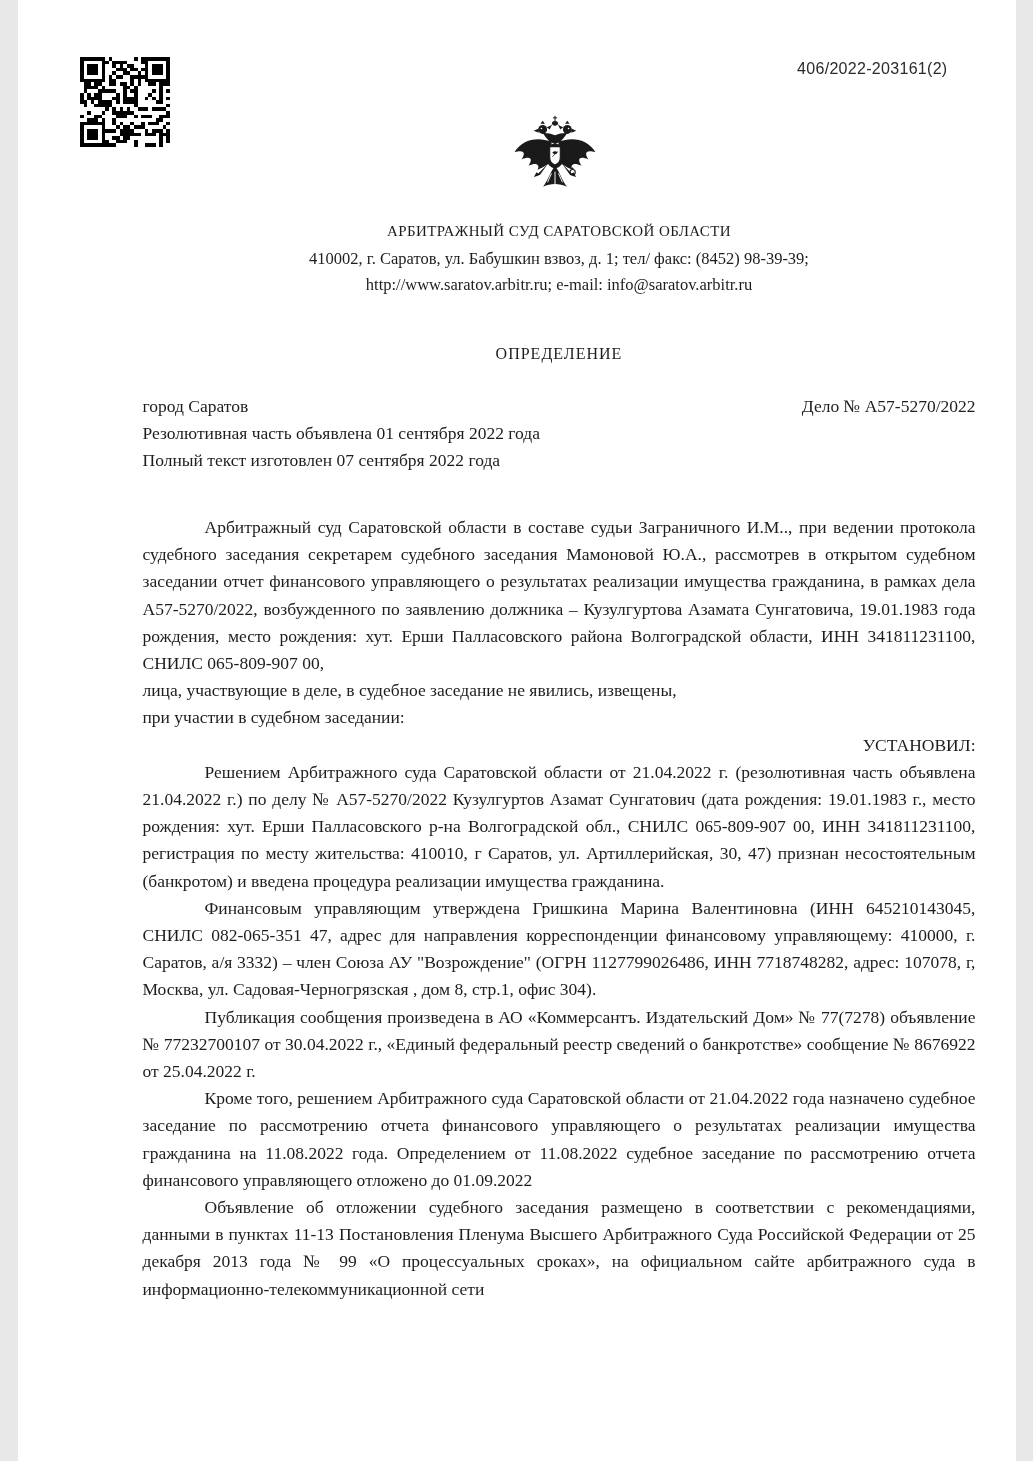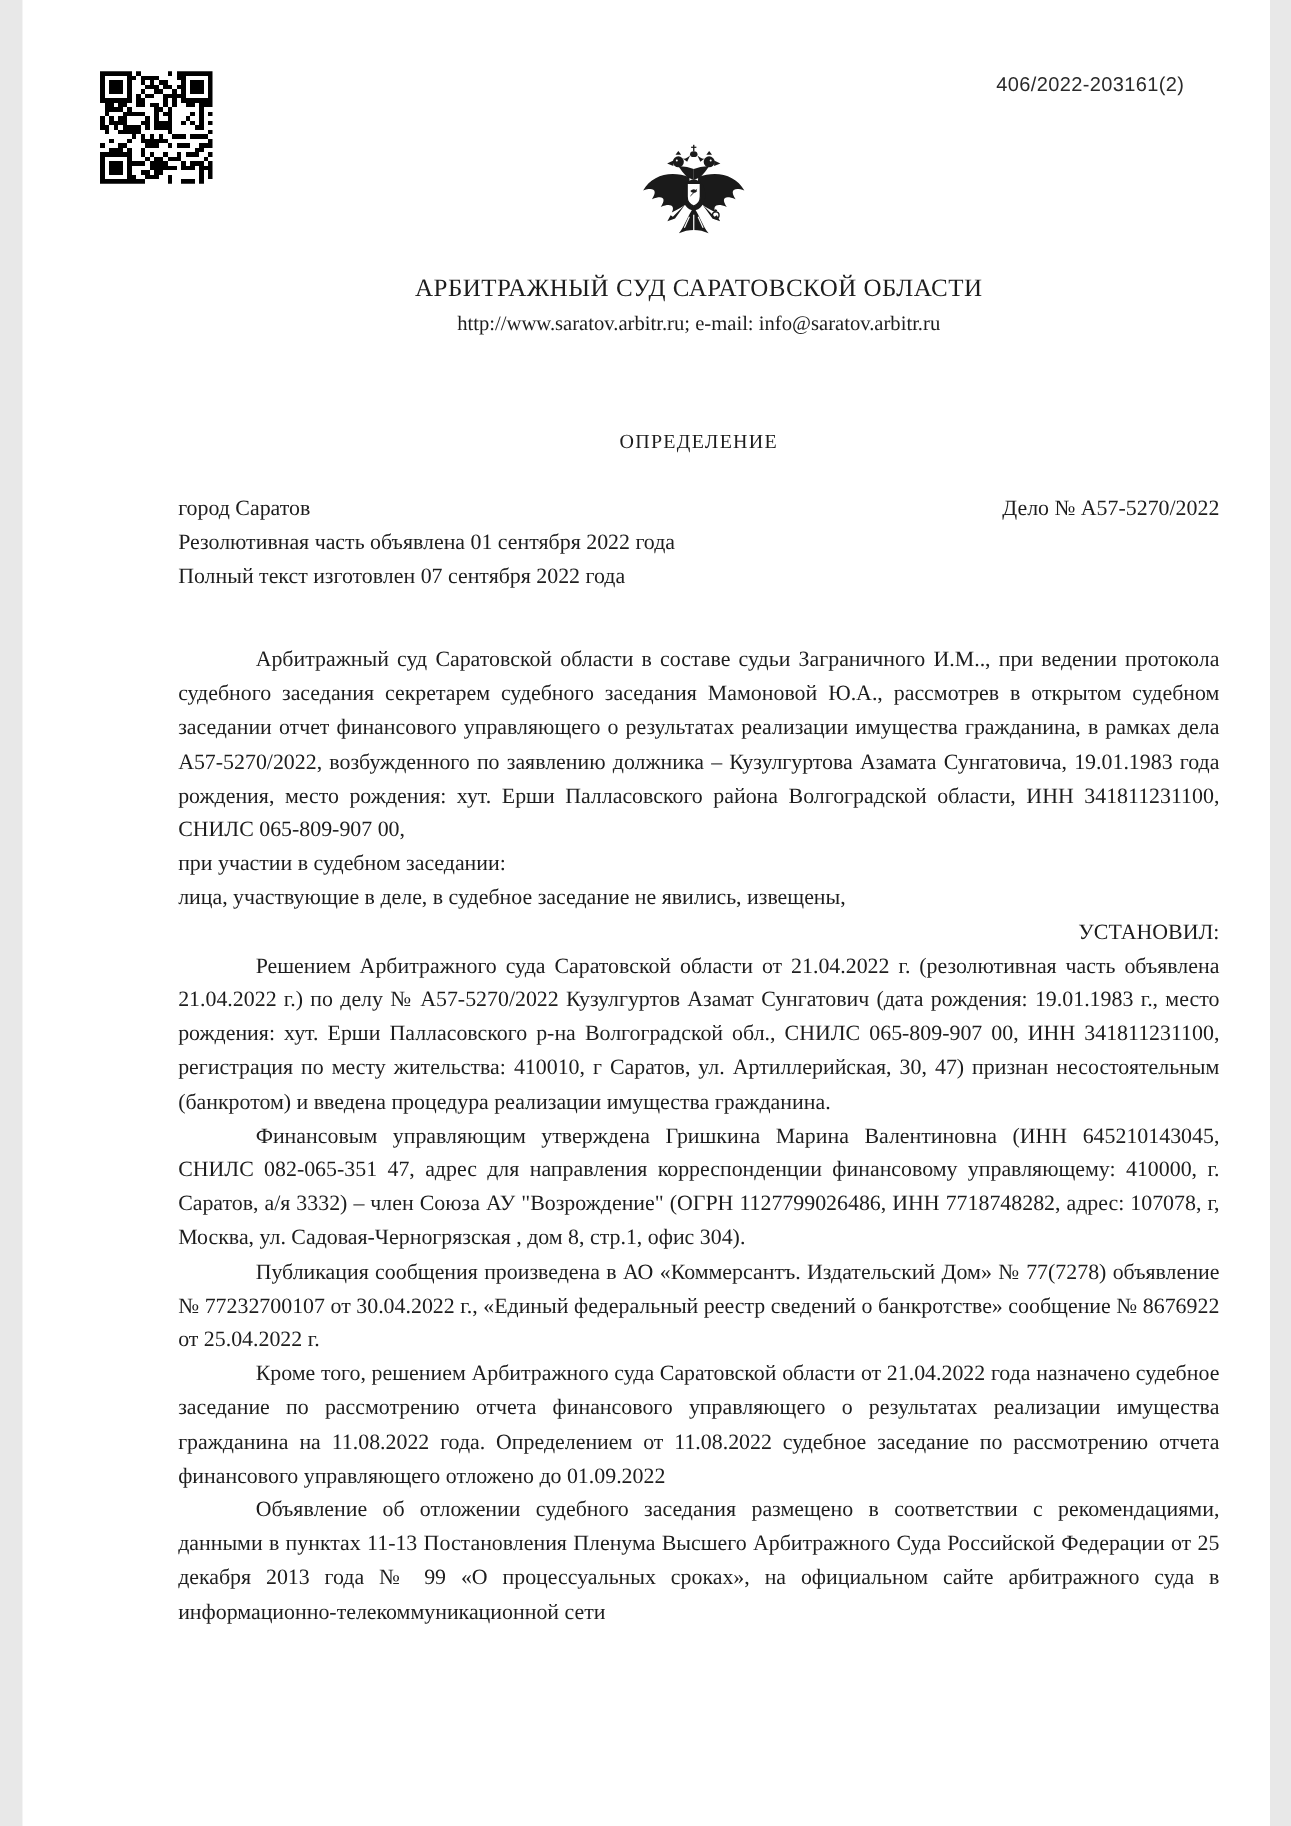--- a/index.html
+++ b/index.html
@@ -27,21 +27,21 @@
     letter-spacing: 0.3px;
   }
   .emblem {
     position: absolute;
     left: 493px; top: 115px;
     width: 88px; height: 80px;
   }
   .col { position: absolute; left: 125px; width: 833px; }
   .header-block { top: 216px; text-align: center; }
   .court-name {
-    font-size: 20px;
+    font-size: 15px;
     line-height: 30px;
     letter-spacing: 0.4px;
     white-space: nowrap;
   }
   .court-sub { font-size: 16.5px; line-height: 26px; }
   .doc-title {
     top: 340px;
     text-align: center;
     font-size: 16px;
     letter-spacing: 1px;
@@ -416,38 +416,39 @@
       <path d="M70,61.5 L70,59.2 M68.8,60.3 L71.2,60.3" stroke="#1a1a1a" stroke-width="1" fill="none"></path>
 
       <path d="M44,35.5 h12 v12 q0,6.5 -6,8.8 q-6,-2.3 -6,-8.8 Z" fill="#ffffff" stroke="#1a1a1a" stroke-width="1.2"></path>
       <path d="M46.8,42.5 q3.2,-3.4 6.4,0 q-3.2,3.4 -6.4,0" fill="#1a1a1a"></path>
       <path d="M47,47 L53,41" stroke="#1a1a1a" stroke-width="0.9"></path>
     </g>
   </svg>
 
   <div class="col header-block">
     <div class="court-name">АРБИТРАЖНЫЙ СУД САРАТОВСКОЙ ОБЛАСТИ</div>
+    <div class="court-sub">410002, г. Саратов, ул. Бабушкин взвоз, д. 1; тел/ факс: (8452) 98-39-39;</div>
     <div class="court-sub">http://www.saratov.arbitr.ru; e-mail: info@saratov.arbitr.ru</div>
   </div>
 
   <div class="col doc-title">ОПРЕДЕЛЕНИЕ</div>
 
   <div class="col meta-block">
     <div class="meta-row">
       <span>город Саратов</span>
       <span>Дело № А57-5270/2022</span>
     </div>
     <div>Резолютивная часть объявлена 01 сентября 2022 года</div>
     <div>Полный текст изготовлен 07 сентября 2022 года</div>
   </div>
 
   <div class="col body-block" id="body-block">
       <p class="indent">Арбитражный суд Саратовской области в составе судьи Заграничного И.М.., при ведении протокола судебного заседания секретарем судебного заседания Мамоновой Ю.А., рассмотрев в открытом судебном заседании отчет финансового управляющего о результатах реализации имущества гражданина, в рамках дела А57-5270/2022, возбужденного по заявлению должника – Кузулгуртова Азамата Сунгатовича, 19.01.1983 года рождения, место рождения: хут. Ерши Палласовского района Волгоградской области, ИНН 341811231100, СНИЛС 065-809-907 00,</p>
+      <p class="plain">лица, участвующие в деле, в судебное заседание не явились, извещены,</p>
       <p class="plain">при участии в судебном заседании:</p>
-      <p class="plain">лица, участвующие в деле, в судебное заседание не явились, извещены,</p>
       <p class="center">УСТАНОВИЛ:</p>
       <p class="indent">Решением Арбитражного суда Саратовской области от 21.04.2022 г. (резолютивная часть объявлена 21.04.2022 г.) по делу № А57-5270/2022 Кузулгуртов Азамат Сунгатович (дата рождения: 19.01.1983 г., место рождения: хут. Ерши Палласовского р-на Волгоградской обл., СНИЛС 065-809-907 00, ИНН 341811231100, регистрация по месту жительства: 410010, г Саратов, ул. Артиллерийская, 30, 47) признан несостоятельным (банкротом) и введена процедура реализации имущества гражданина.</p>
       <p class="indent">Финансовым управляющим утверждена Гришкина Марина Валентиновна (ИНН 645210143045, СНИЛС 082-065-351 47, адрес для направления корреспонденции финансовому управляющему: 410000, г. Саратов, а/я 3332) – член Союза АУ "Возрождение" (ОГРН 1127799026486, ИНН 7718748282, адрес: 107078, г, Москва, ул. Садовая-Черногрязская , дом 8, стр.1, офис 304).</p>
       <p class="indent">Публикация сообщения произведена в АО «Коммерсантъ. Издательский Дом» № 77(7278) объявление № 77232700107 от 30.04.2022 г., «Единый федеральный реестр сведений о банкротстве» сообщение № 8676922 от 25.04.2022 г.</p>
       <p class="indent">Кроме того, решением Арбитражного суда Саратовской области от 21.04.2022 года назначено судебное заседание по рассмотрению отчета финансового управляющего о результатах реализации имущества гражданина на 11.08.2022 года. Определением от 11.08.2022 судебное заседание по рассмотрению отчета финансового управляющего отложено до 01.09.2022</p>
       <p class="indent">Объявление об отложении судебного заседания размещено в соответствии с рекомендациями, данными в пунктах 11-13 Постановления Пленума Высшего Арбитражного Суда Российской Федерации от 25 декабря 2013 года № 99 «О процессуальных сроках», на официальном сайте арбитражного суда в информационно-телекоммуникационной сети</p>
     </div>
 
 </div>
 

